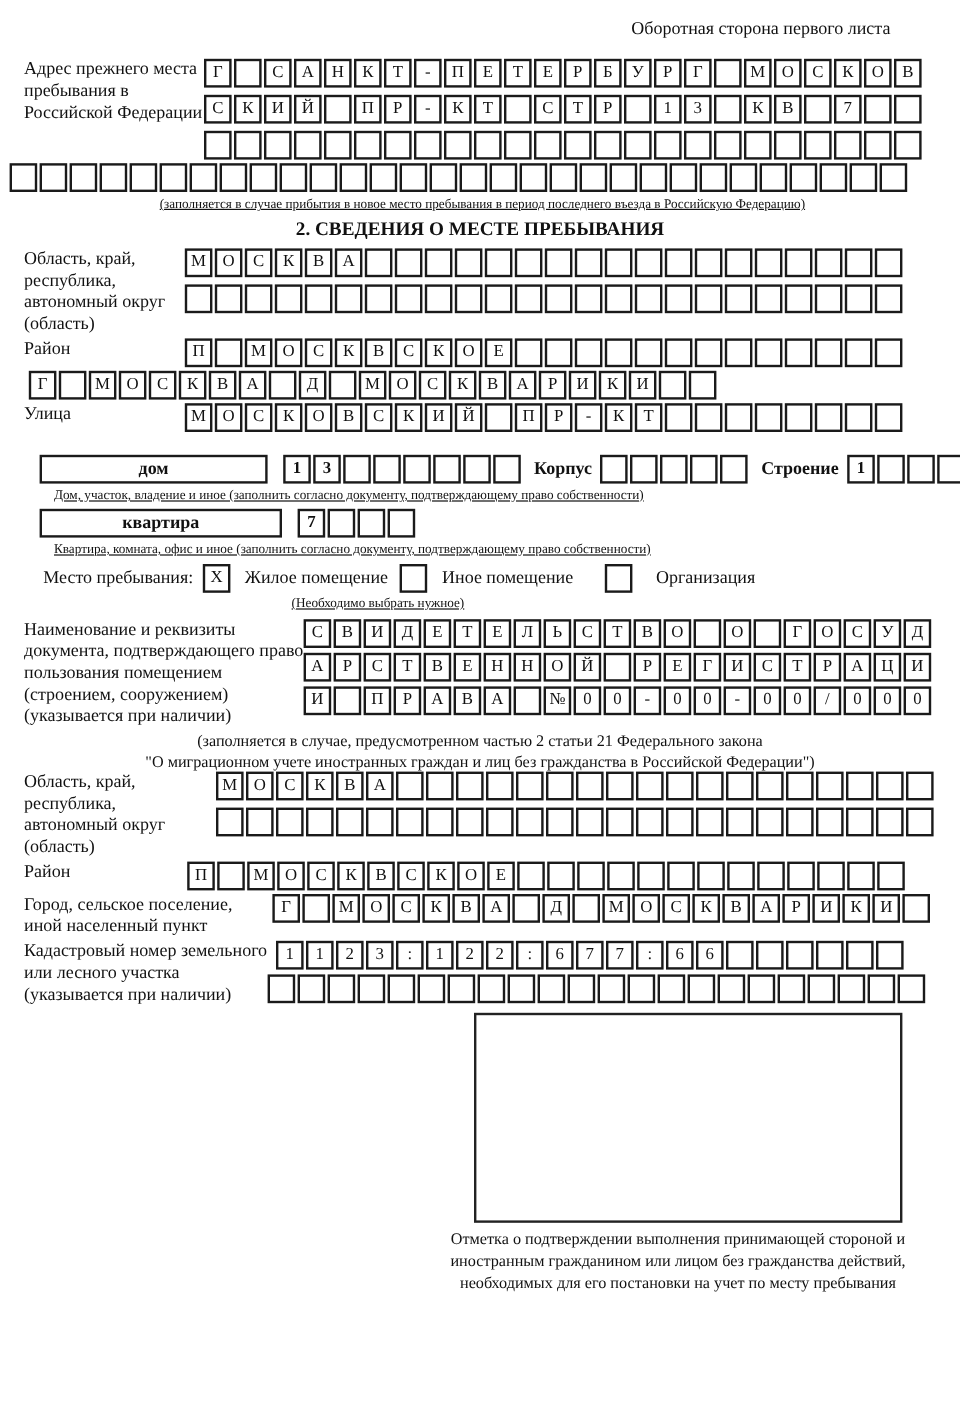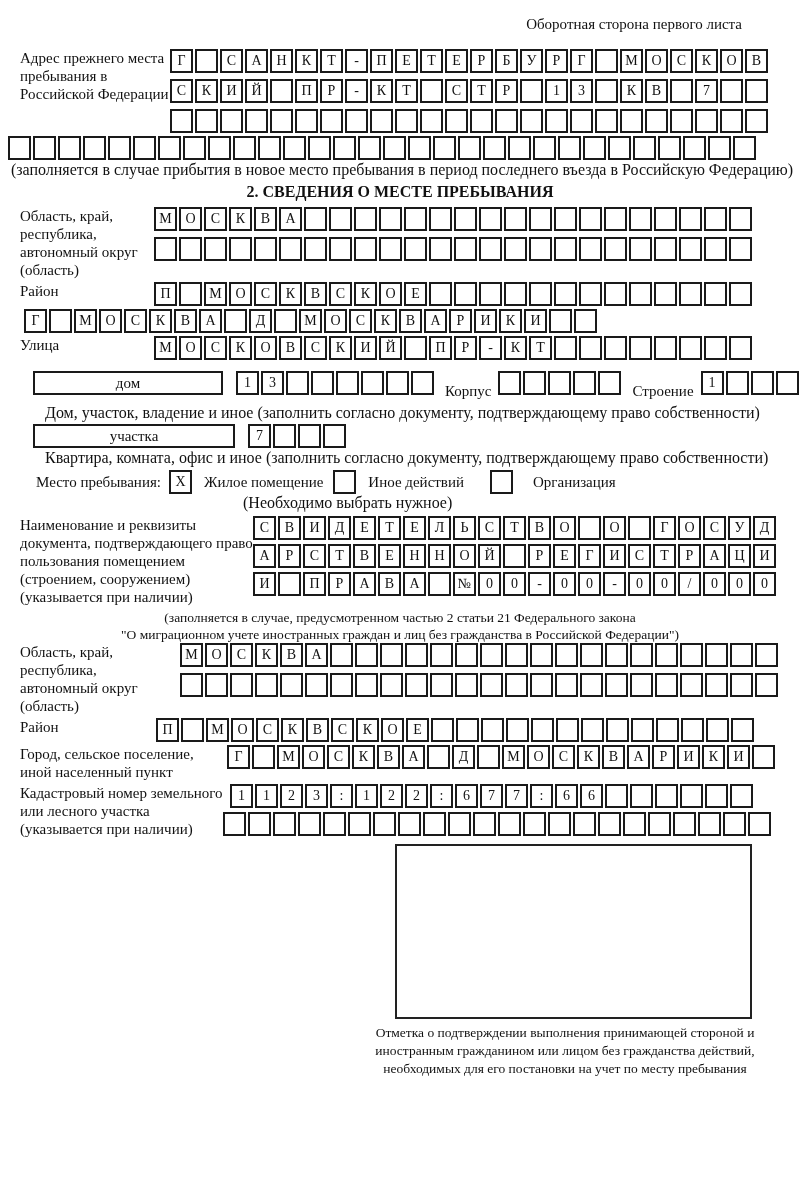--- a/index.html
+++ b/index.html
@@ -29,34 +29,34 @@
   .cell{
     width:19px;height:20px;border:2px solid #1a1a1a;margin-right:2px;
     display:flex;align-items:center;justify-content:center;
     font-size:14px;line-height:20px;flex-shrink:0;background:#fff;
   }
   .indent24{margin-left:24px;}
   .indent-neg{margin-left:-7px;}
 
   .fullrow{margin-left:8px;margin-bottom:2px;}
 
-  .note{font-size:16px;line-height:16px;margin:1px 0 2px 4px;}
+  .note{font-size:11px;line-height:16px;margin:1px 0 2px 4px;text-decoration:underline;}
   .note.center{text-align:center;}
   .note.ml45{margin-left:45px;}
 
   .sec-title{
     text-align:center;font-weight:bold;font-size:16px;line-height:20px;
     margin:4px 0 5px 0;
   }
   .fact-title{
     text-align:center;font-weight:bold;font-size:15.5px;line-height:19px;
     margin:10px 0 4px 0;
   }
 
-  .dom-row,.kv-row{display:flex;align-items:center;margin:3px 0 2px 33px;}
+  .dom-row,.kv-row{display:flex;align-items:flex-end;margin:3px 0 2px 33px;font-weight:bold;}
   .fieldrect{
     height:20px;border:2px solid #1a1a1a;display:flex;align-items:center;
     justify-content:center;font-size:15px;flex-shrink:0;margin-right:13px;
   }
   .rect-dom{width:186px;}
   .rect-kv{width:198px;}
   .inline-lbl{font-size:15px;line-height:24px;margin:16px 7px 0 9px;white-space:nowrap;}
 
   .mesto-row{display:flex;align-items:center;margin:4px 0 1px 36px;font-size:15px;}
   .mesto-label{margin-right:6px;white-space:nowrap;}
@@ -374,40 +374,40 @@
     <span class="cells">
         <span class="cell">1</span>
         <span class="cell"></span>
         <span class="cell"></span>
         <span class="cell"></span>
       </span>
   </div>
   <div class="note ml45">Дом, участок, владение и иное (заполнить согласно документу, подтверждающему право собственности)</div>
 
   <div class="kv-row">
-    <span class="fieldrect rect-kv">участка</span>
+    <span class="fieldrect rect-kv">квартира</span>
     <span class="cells">
         <span class="cell">7</span>
         <span class="cell"></span>
         <span class="cell"></span>
         <span class="cell"></span>
       </span>
   </div>
   <div class="note ml45">Квартира, комната, офис и иное (заполнить согласно документу, подтверждающему право собственности)</div>
 
   <div class="mesto-row">
     <span class="mesto-label">Место пребывания:</span>
     <span class="cells">
         <span class="cell">X</span>
       </span>
     <span class="mesto-opt">Жилое помещение</span>
     <span class="cells">
         <span class="cell"></span>
       </span>
-    <span class="mesto-opt wide">Иное действий</span>
+    <span class="mesto-opt wide">Иное помещение</span>
     <span class="cells">
         <span class="cell"></span>
       </span>
     <span class="mesto-opt" style="margin-left:16px;">Организация</span>
   </div>
   <div class="note" style="margin-left:243px;">(Необходимо выбрать нужное)</div>
 
   <div class="row doc-block">
     <div class="lbl w253">Наименование и реквизиты документа, подтверждающего право пользования помещением (строением, сооружением) (указывается при наличии)</div>
     <div>

